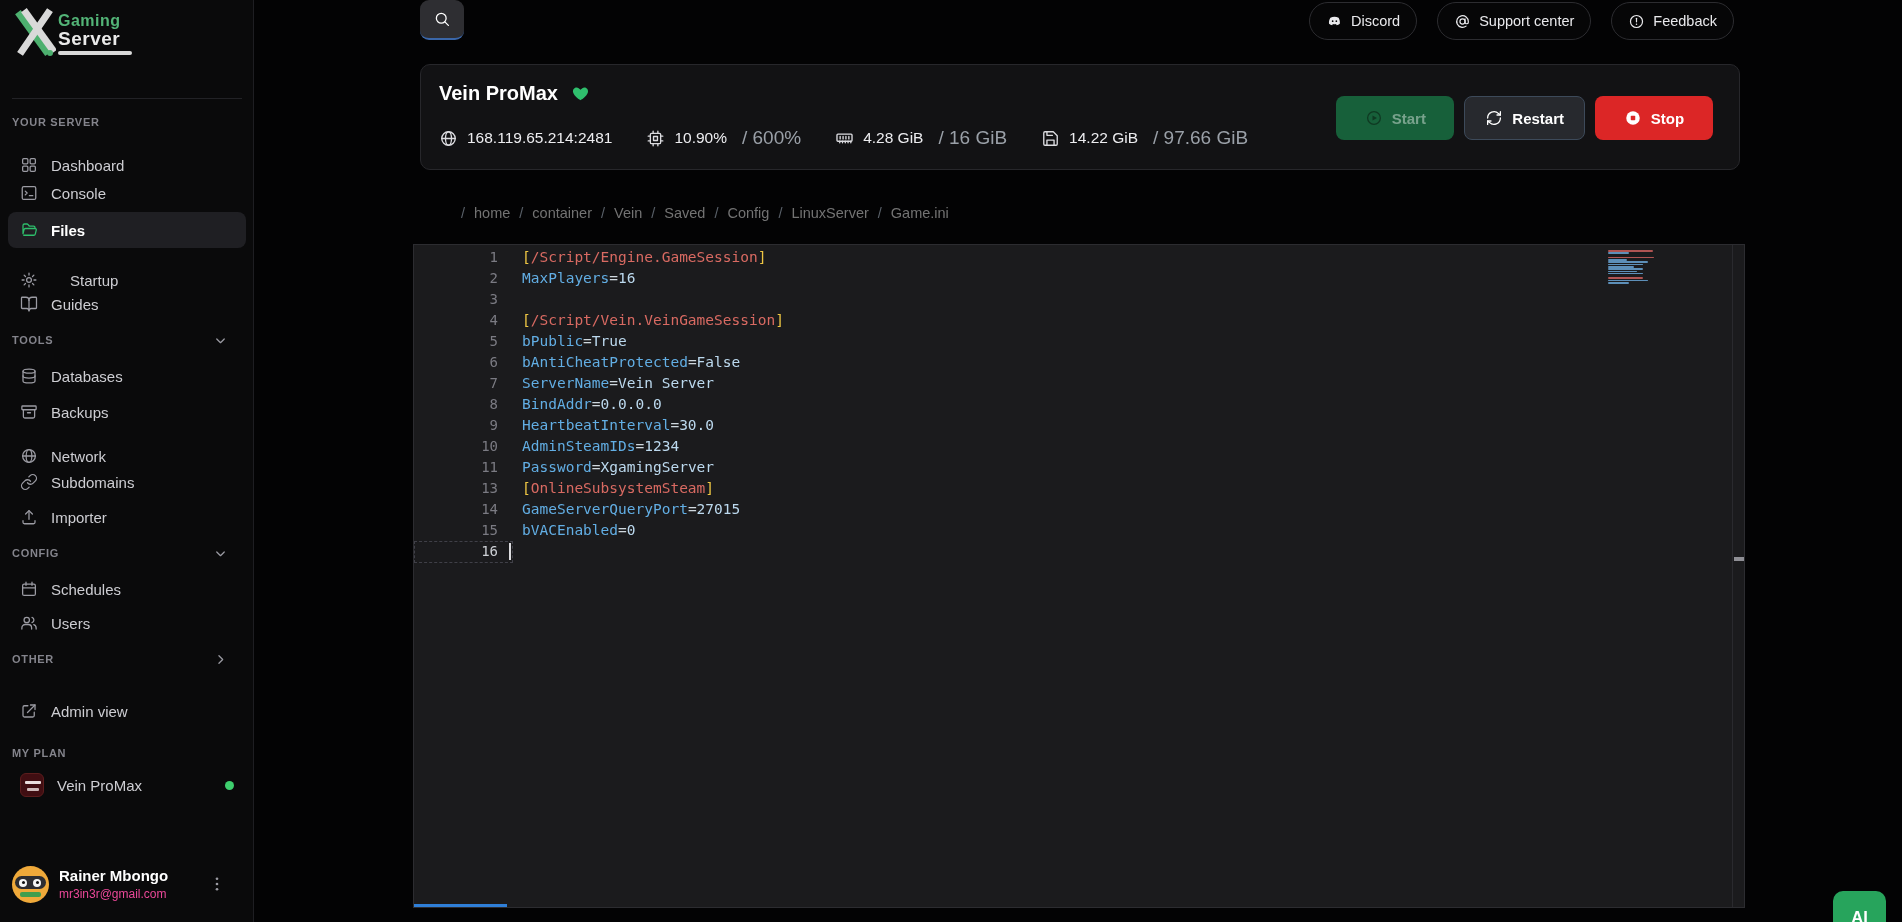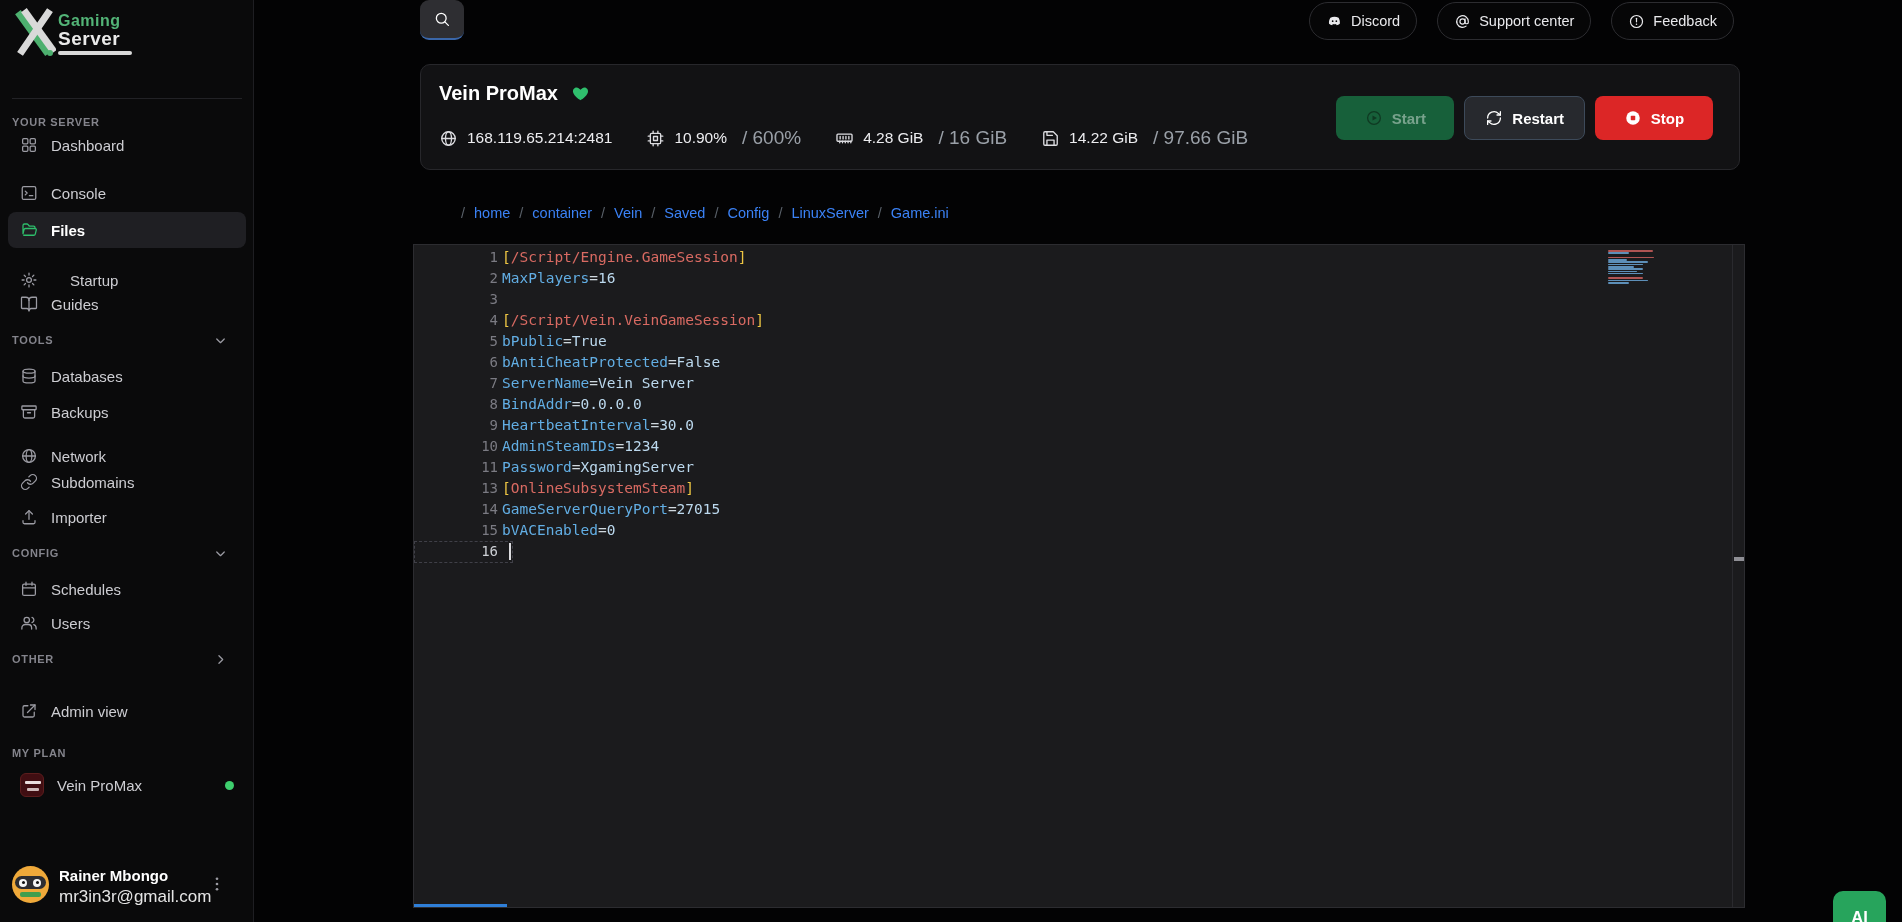--- a/index.html
+++ b/index.html
@@ -35,21 +35,21 @@
 
   #user-box{position:absolute;left:0;bottom:0;width:254px;height:64px}
   .avatar{position:absolute;left:12px;top:8px;width:37px;height:37px;border-radius:50%;
           background:#efa93a;overflow:hidden}
   .avatar .band{position:absolute;left:3px;right:3px;top:10px;height:13px;background:#2d2d31;border-radius:7px}
   .avatar .eye{position:absolute;top:12.5px;width:8px;height:8px;border-radius:50%;background:#f5f5f5}
   .avatar .eye::after{content:"";position:absolute;left:2.5px;top:2.5px;width:3px;height:3px;border-radius:50%;background:#111}
   .avatar .eye.l{left:7px}.avatar .eye.r{left:21px}
   .avatar .mouth{position:absolute;left:8px;right:8px;top:26px;height:5px;background:#3f9e4e;border-radius:2px}
   .u-name{position:absolute;left:59px;top:9px;font-size:15px;font-weight:bold;color:#fff}
-  .u-mail{position:absolute;left:59px;top:29px;font-size:17px;color:#e5e5e5}
+  .u-mail{position:absolute;left:59px;top:29px;font-size:12px;color:#ec4899}
   #user-menu{position:absolute;left:208px;top:17px;width:20px;height:20px;color:#9a9aa2;cursor:pointer}
 
   
   #search-btn{position:absolute;left:420px;top:0;width:44px;height:40px;background:#2e2e32;
               border:none;border-bottom:2px solid #3a66a8;border-radius:9px;display:flex;
               align-items:center;justify-content:center;color:#fff;cursor:pointer}
   #top-links{position:absolute;top:2px;right:168px;height:38px;display:flex;gap:20px}
   .pill{height:38px;border-radius:19px;border:1px solid #2c2c30;background:#060607;color:#e9e9ec;
         display:flex;align-items:center;gap:8px;padding:0 16px;font-size:14.5px;
         font-family:inherit;cursor:pointer}
@@ -73,30 +73,30 @@
   .btn-start{background:#17603a;color:rgba(255,255,255,.42)}
   .btn-start .ic{color:rgba(10,25,15,.55)}
   .btn-restart{background:#27292e;border:1px solid #3d4a5a;color:#fff}
   .btn-stop{background:#dc2626;color:#fff}
   .abtn .ic{width:18px;height:18px}
 
   
   #breadcrumb{position:absolute;left:461px;top:205px;display:flex;gap:9px;align-items:center;
               font-size:14.5px}
   #breadcrumb .sep{color:#596069}
-  #breadcrumb .crumb{color:#3b82f6;cursor:pointer}
+  #breadcrumb .crumb{color:#737373;cursor:pointer}
 
   
   #editor{position:absolute;left:413px;top:244px;width:1332px;height:664px;background:#1b1b1d;
           border:1px solid #2c2c30;overflow:hidden}
   #code-rows{position:absolute;left:0;top:2px;right:0}
   .row{position:relative;display:flex;height:21px;line-height:21px;
        font-family:"DejaVu Sans Mono","Liberation Mono",monospace}
   .row .ln{width:84px;text-align:right;font-size:14px;color:#7b7b83;flex:none}
-  .row .code{margin-left:4px;font-size:14.5px;white-space:pre}
+  .row .code{margin-left:24px;font-size:14.5px;white-space:pre}
   .row.active .ln{color:#cdd0d5}
   .row.active::before{content:"";position:absolute;left:0;top:0;width:97px;height:20px;
                       border:1px dashed #404048;pointer-events:none}
   .cursor{position:absolute;left:95px;top:2px;width:1.5px;height:17px;background:#dcdcdf}
   .tok-bracket{color:var(--c-bracket)}
   .tok-section{color:var(--c-section)}
   .tok-key{color:var(--c-key)}
   .tok-equals{color:var(--c-equals)}
   .tok-value{color:var(--c-value)}
   #minimap{position:absolute;left:1194px;top:5px;width:48px}
@@ -126,21 +126,21 @@
         <div style="color:#53b477;font-weight:bold;font-size:16px;letter-spacing:.5px">Gaming</div>
         <div style="color:#e9e9e9;font-weight:bold;font-size:19px;letter-spacing:.5px">Server</div>
         <div style="margin-top:3px;height:4px;background:#d9d9d9;border-radius:2px;width:74px"></div>
       </div>
     </div>
     <div class="side-divider"></div>
     <nav id="side-nav">
         <div class="side-label" style="top: 114px;">
           <span>YOUR SERVER</span>
         </div>
-        <div class="side-item" style="top: 127px; text-align: right;">
+        <div class="side-item" style="top: 147px; text-align: right;">
           <svg class="ic" viewBox="0 0 24 24">
             <rect x="3.5" y="3.5" width="7" height="7" rx="1.5"></rect>
             <rect x="13.5" y="3.5" width="7" height="7" rx="1.5"></rect>
             <rect x="3.5" y="13.5" width="7" height="7" rx="1.5"></rect>
             <rect x="13.5" y="13.5" width="7" height="7" rx="1.5"></rect>
           </svg>
           <span>Dashboard</span>
         </div>
         <div class="side-item" style="top: 175px;">
           <svg class="ic" viewBox="0 0 24 24">

